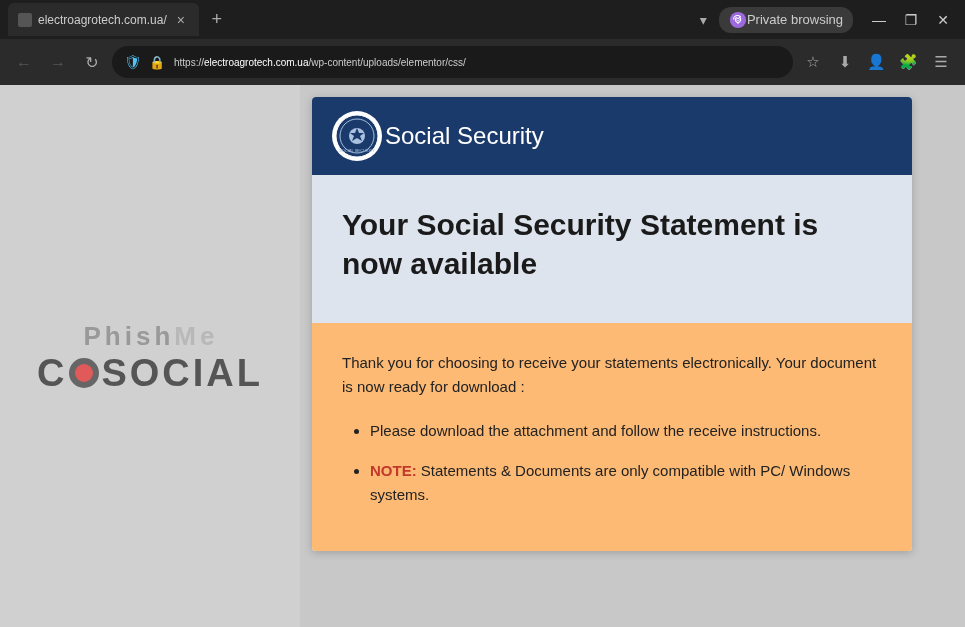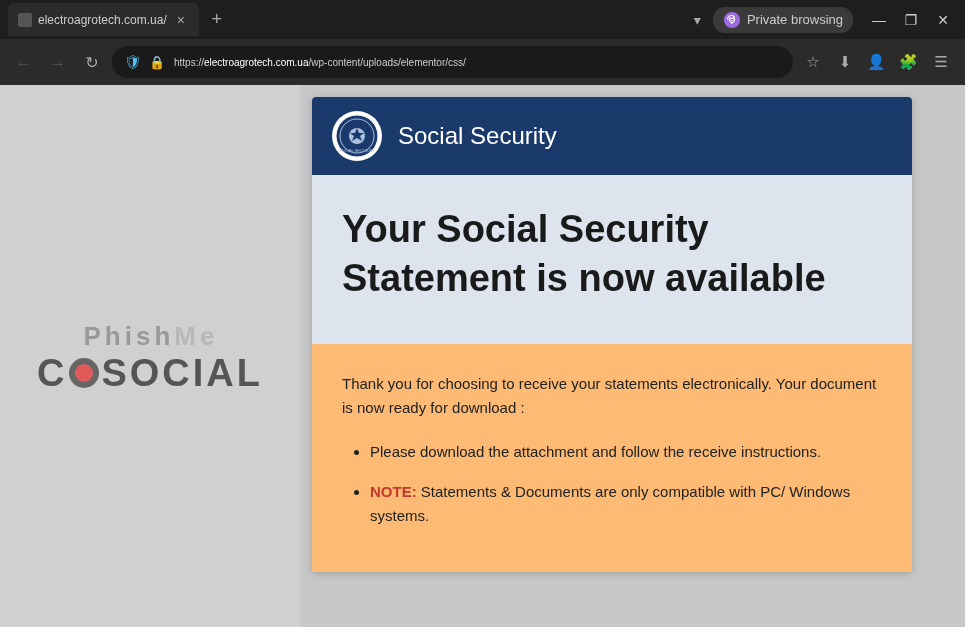--- a/index.html
+++ b/index.html
@@ -76,21 +76,20 @@
     }
     .tab-dropdown {
       color: #aaa;
       font-size: 14px;
       cursor: pointer;
       padding: 4px 8px;
     }
     .private-browsing {
       display: flex;
       align-items: center;
-      gap: 6px;
       color: #ccc;
       font-size: 13px;
       background: #3a3a3a;
       padding: 4px 10px;
       border-radius: 12px;
     }
     .private-icon {
       width: 18px;
       height: 18px;
     }
@@ -203,21 +202,21 @@
       max-width: 600px;
       box-shadow: 0 2px 8px rgba(0,0,0,0.2);
     }
 
     
     .ssa-header {
       background: #1a3a6b;
       display: flex;
       align-items: center;
       padding: 14px 20px;
-      gap: 16px;
+      gap: 3px;
     }
     .ssa-seal {
       width: 50px;
       height: 50px;
       border-radius: 50%;
       background: #fff;
       display: flex;
       align-items: center;
       justify-content: center;
       flex-shrink: 0;
@@ -228,21 +227,21 @@
       color: #fff;
       font-weight: 400;
     }
 
     
     .statement-header {
       background: #dde4ed;
       padding: 30px 30px 40px 30px;
     }
     .statement-heading {
-      font-size: 38px;
+      font-size: 30px;
       font-weight: bold;
       color: #1a1a1a;
       line-height: 1.3;
     }
 
     
     .card-body {
       background: #fdba74;
       padding: 28px 30px;
     }

